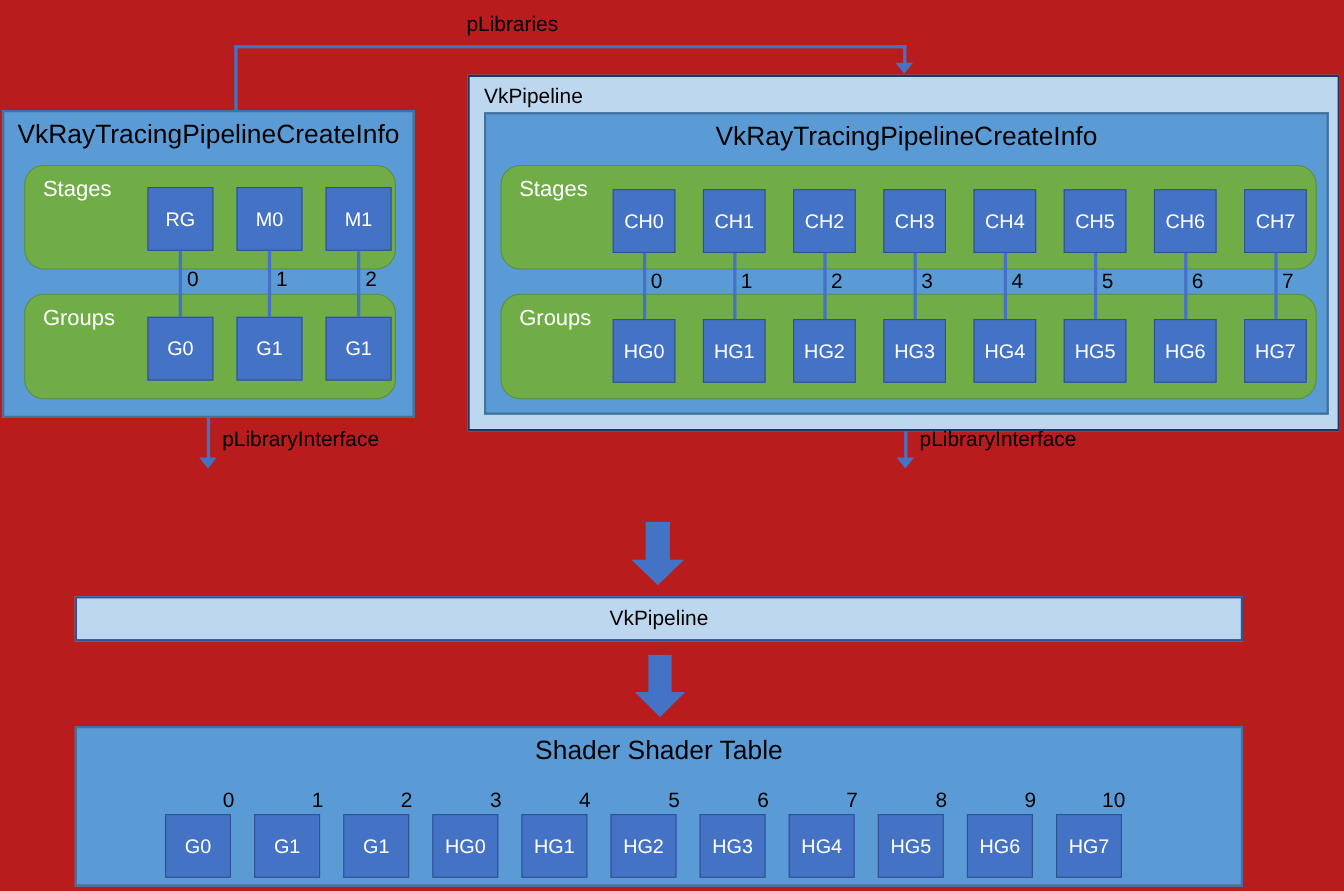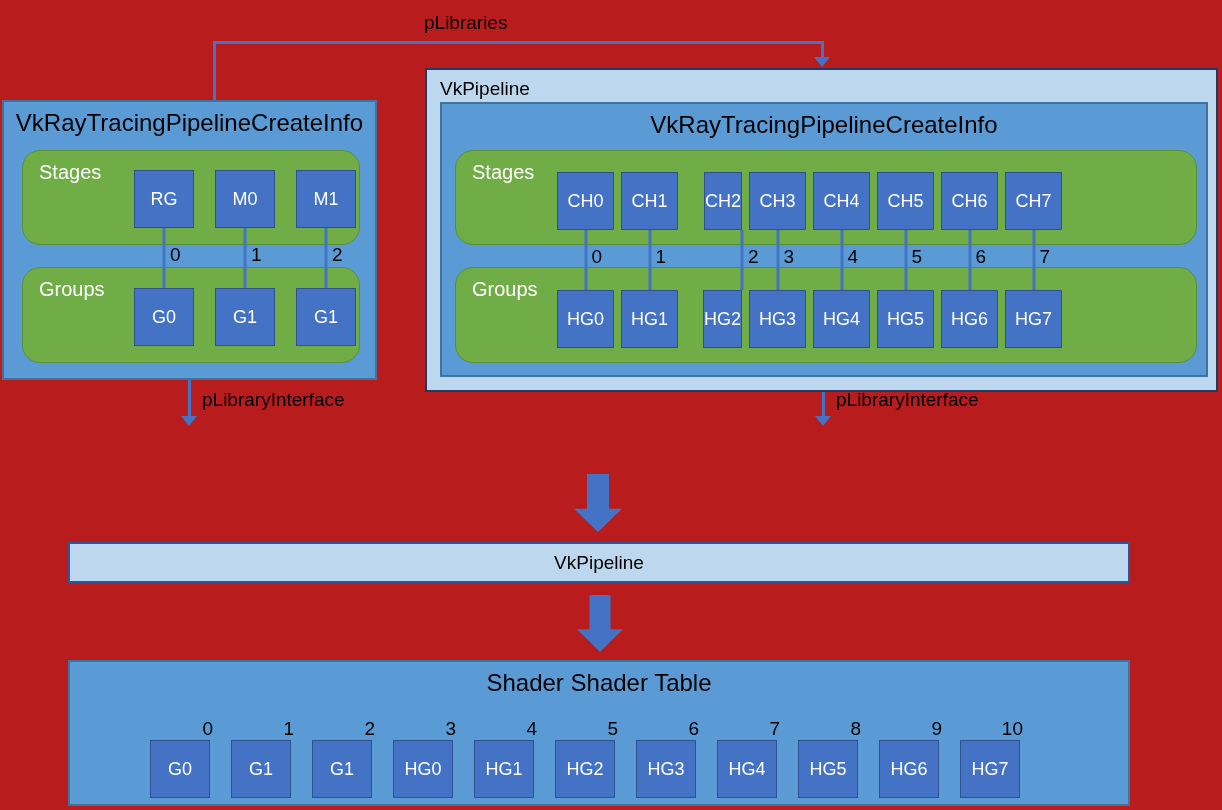--- a/index.html
+++ b/index.html
@@ -90,39 +90,39 @@
   <div class="box-light" style="left:425px; top:68px; width:793px; height:324px;">
     <div class="light-label">VkPipeline</div>
     <div class="box-blue" style="left:13px; top:32px; width:768px; height:275px;">
       <div class="box-title">VkRayTracingPipelineCreateInfo</div>
       <div class="green-box" style="left:13px; top:46px; width:742px; height:95px;">
         <span class="green-label">Stages</span>
       </div>
       <div class="green-box" style="left:13px; top:163px; width:742px; height:96px;">
         <span class="green-label">Groups</span>
       </div>
-      <div class="cols" style="left:115px; top:68px; gap:7px;">
+      <div class="cols" style="left:115px; top:68px; gap:25px;">
 
           <div class="col" style="width:57px;">
             <div class="sq">CH0</div>
             <div class="conn">
               <span class="idx">0</span>
             </div>
             <div class="sq">HG0</div>
           </div>
 
           <div class="col" style="width:57px;">
             <div class="sq">CH1</div>
             <div class="conn">
               <span class="idx">1</span>
             </div>
             <div class="sq">HG1</div>
           </div>
 
-          <div class="col" style="width:57px;align-items:flex-end;">
+          <div class="col" style="width:57px;">
             <div class="sq">CH2</div>
             <div class="conn">
               <span class="idx">2</span>
             </div>
             <div class="sq">HG2</div>
           </div>
 
           <div class="col" style="width:57px;">
             <div class="sq">CH3</div>
             <div class="conn">

